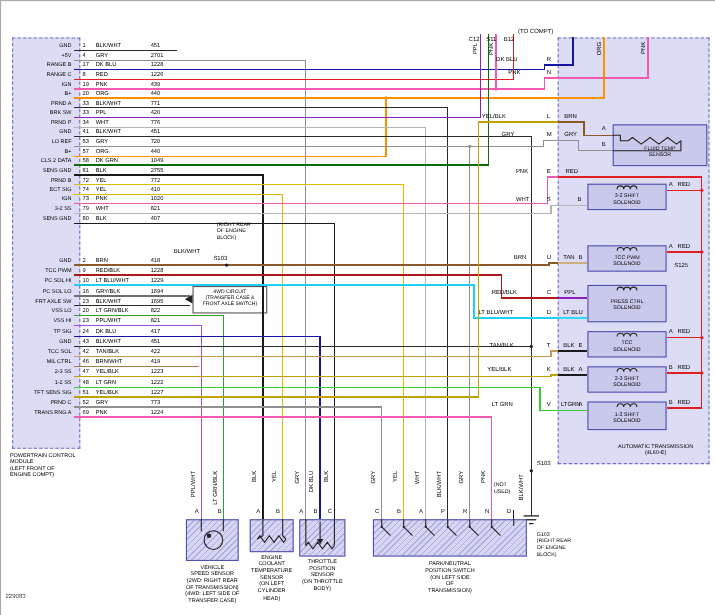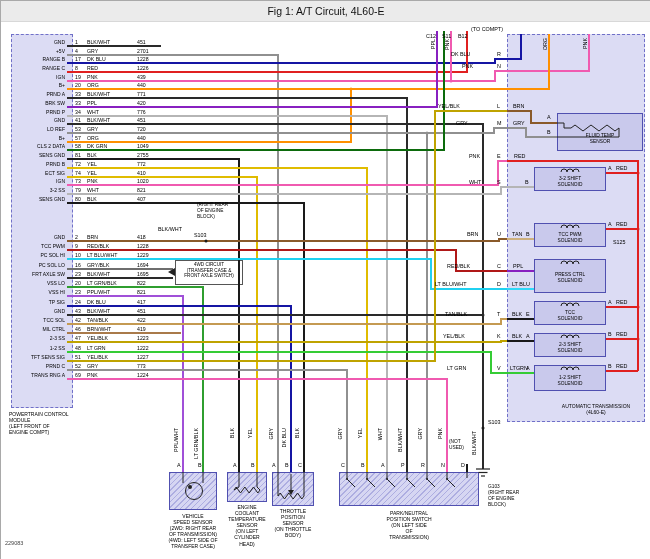--- a/index.html
+++ b/index.html
@@ -19,21 +19,20 @@
   .lbl{position:absolute;font-size:5.4px;color:#000;white-space:nowrap;line-height:1.05;}
   .lbl.rot{writing-mode:vertical-rl;transform:rotate(180deg);}
   .tblock{position:absolute;color:#000;line-height:1.22;}
   .tblock div{white-space:nowrap;}
   .clabel{position:absolute;text-align:center;font-size:4.8px;line-height:1.18;color:#000;}
 </style>
 </head>
 <body>
 
 <div id="stage">
-  <div id="titlebar">Fig 1: A/T Circuit, 4L60-E</div>
   <div id="boxes-layer">
       <div class="box dashed" style="left: 10px; top: 33px; width: 62px; height: 374px;"></div>
       <div class="box dashed" style="left: 506px; top: 33px; width: 138px; height: 388px;"></div>
       <div class="box comp" style="left: 556px; top: 112px; width: 86px; height: 38px;"></div>
       <div class="box comp" style="left: 533px; top: 166px; width: 72px; height: 24px;"></div>
       <div class="box comp" style="left: 533px; top: 222px; width: 72px; height: 24px;"></div>
       <div class="box comp" style="left: 533px; top: 258px; width: 72px; height: 34px;"></div>
       <div class="box comp" style="left: 533px; top: 300px; width: 72px; height: 24px;"></div>
       <div class="box comp" style="left: 533px; top: 332px; width: 72px; height: 24px;"></div>
       <div class="box comp" style="left: 533px; top: 364px; width: 72px; height: 26px;"></div>

